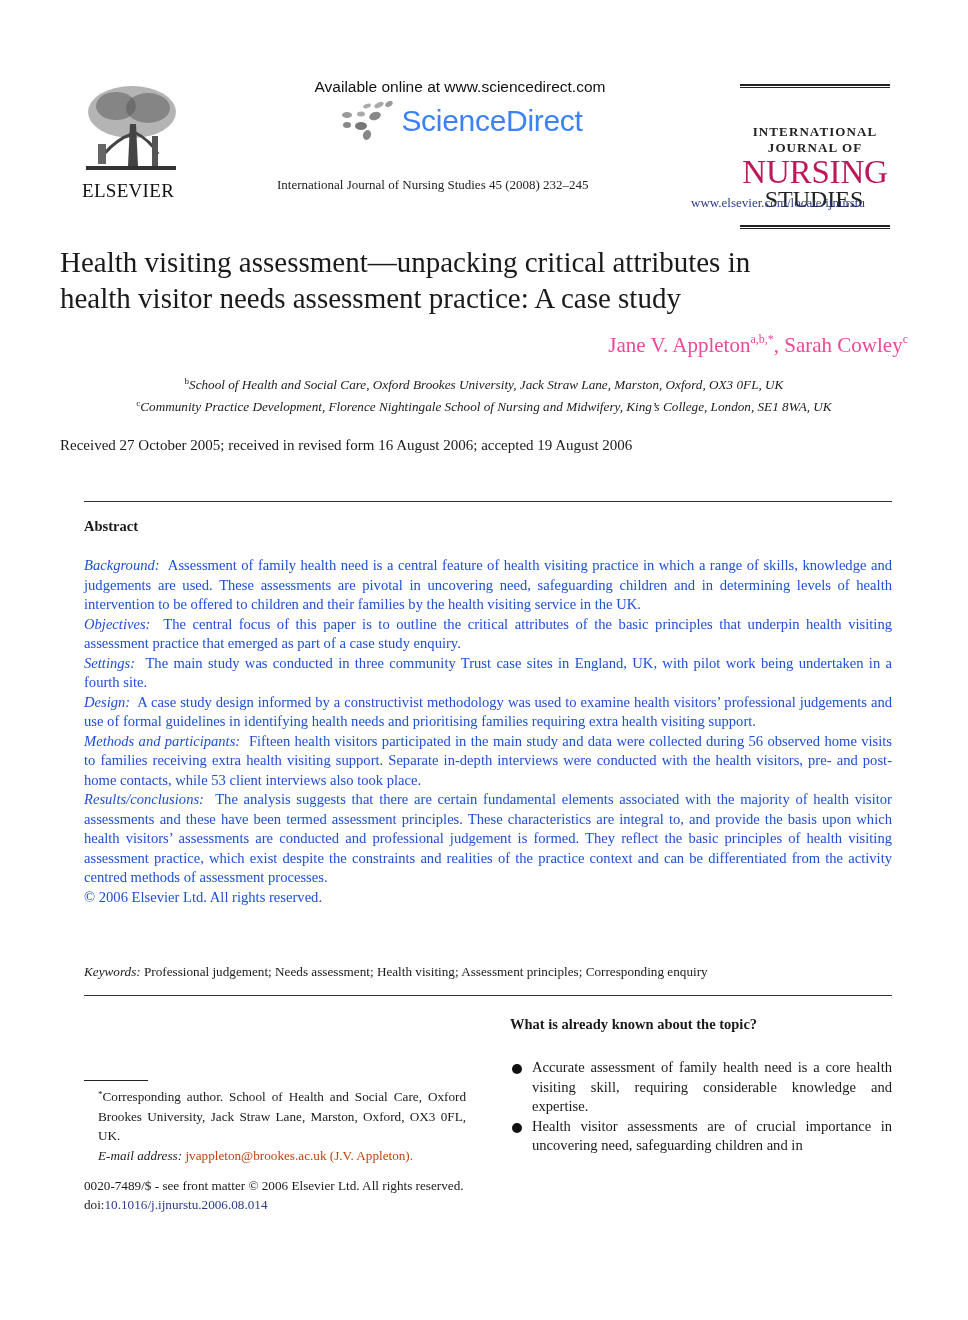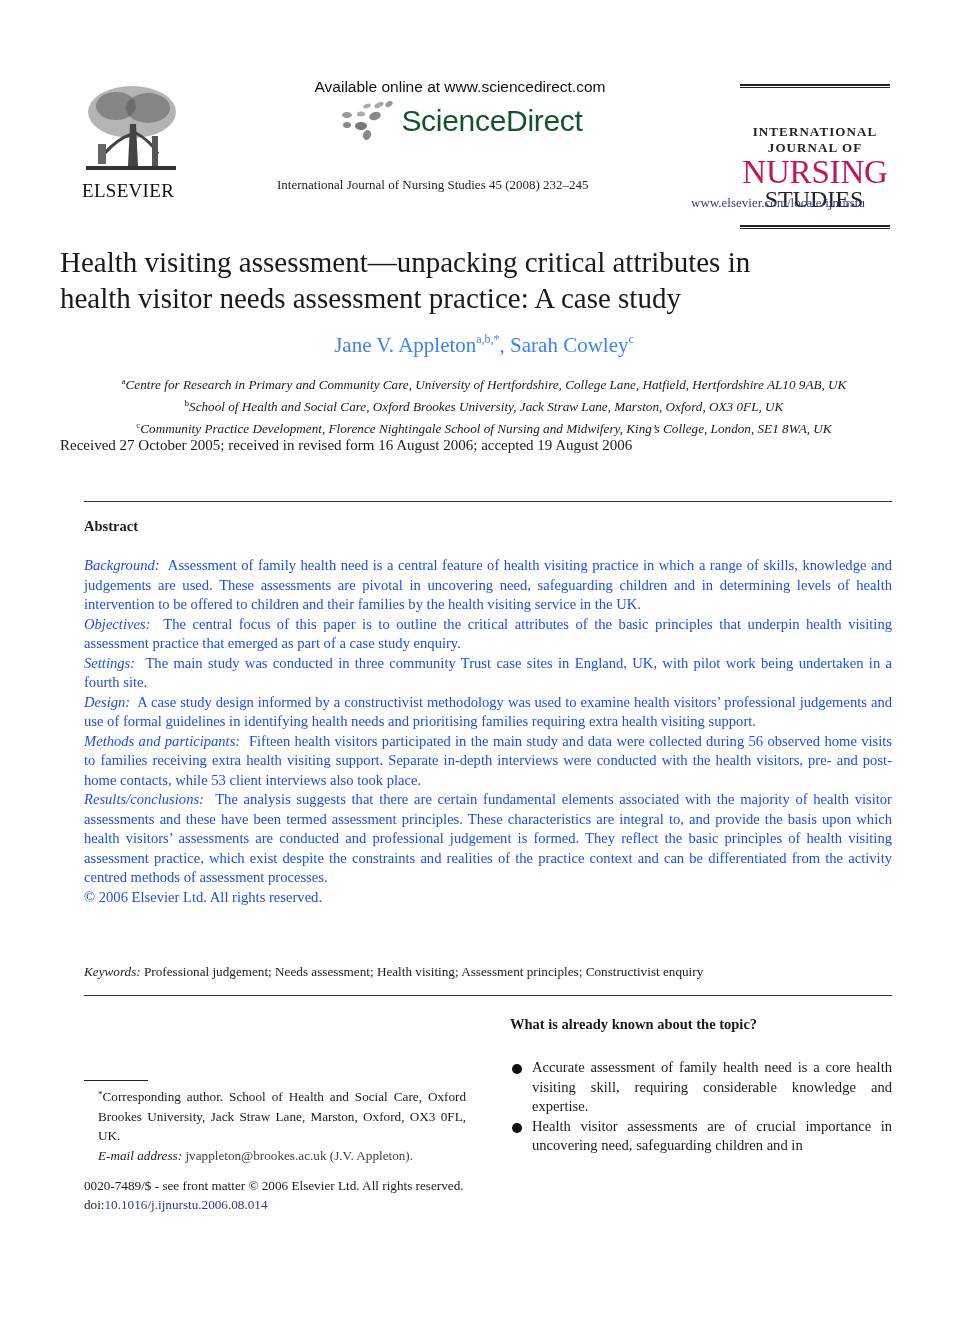--- a/index.html
+++ b/index.html
@@ -8,33 +8,33 @@
   .abs { position: absolute; }
 
   
   .elsevier-logo { left: 82px; top: 84px; width: 100px; }
   .tree { width: 98px; height: 92px; }
   .elsevier-word { font-family: "Liberation Serif", serif; font-size: 19px; letter-spacing: 0.3px; margin-top: 0px; color: #111; }
   .sd-block { left: 300px; top: 78px; width: 320px; text-align: center; }
   .sd-available { font-family: "Liberation Sans", sans-serif; font-size: 15.5px; color: #111; }
   .sd-logo { display: flex; align-items: center; justify-content: center; margin-top: 4px; height: 42px; }
   .sd-dots { width: 60px; height: 40px; margin-right: 4px; }
-  .sd-word { font-family: "Liberation Sans", sans-serif; font-size: 30px; color: #14532d; letter-spacing: -0.3px; }
+  .sd-word { font-family: "Liberation Sans", sans-serif; font-size: 30px; color: #3b82f6; letter-spacing: -0.3px; }
   .journal-line { left: 277px; top: 177px; font-size: 13px; color: #222; }
 
   .ijns-block { left: 738px; top: 84px; width: 154px; text-align: center; }
   .ijns-rule { height: 4px; border-top: 2px solid #222; border-bottom: 1px solid #222; margin: 0 2px; }
   .ijns-small { font-size: 13px; letter-spacing: 1.1px; margin-top: 36px; color: #222; font-weight: bold; }
   .ijns-big { font-size: 33px; line-height: 30px; letter-spacing: -0.2px; color: #be185d; margin-top: 1px; }
   .ijns-studies { font-size: 24px; line-height: 24px; padding-right: 2px; color: #222; margin-bottom: 14px; }
   .ijns-url { left: 691px; top: 195px; font-size: 13px; color: #2b3a88; }
 
   
   .title { left: 60px; top: 244px; width: 848px; text-align: left; font-size: 29px; line-height: 36px; color: #1a1a1a; }
-  .authors { left: 60px; top: 332px; width: 848px; text-align: center; font-size: 21px; color: #3b82f6; }
+  .authors { left: 60px; top: 332px; width: 848px; text-align: right; font-size: 21px; color: #ec4899; }
   .authors sup { font-size: 12px; vertical-align: 9px; }
   .affils { left: 60px; top: 372px; width: 848px; text-align: center; font-size: 13.2px; line-height: 18px; font-style: italic; color: #1a1a1a; }
   .affils sup { font-size: 9px; vertical-align: 5px; font-style: normal; }
   .received { left: 60px; top: 437px; width: 848px; text-align: left; font-size: 15px; color: #1a1a1a; }
 
   .rule { left: 84px; width: 808px; height: 0; border-top: 1.5px solid #333; }
 
   
   .abstract-heading { left: 84px; top: 518px; font-size: 14.5px; font-weight: bold; }
   .abstract { left: 84px; top: 556px; width: 808px; font-size: 14.6px; line-height: 19.5px; text-align: justify; color: #1d4ed8; }
@@ -42,21 +42,21 @@
   .abstract .lbl { font-style: italic; }
   .keywords { left: 84px; top: 964px; font-size: 13.2px; color: #1a1a1a; }
   .keywords .lbl { font-style: italic; }
 
   
   .fn-rule { left: 84px; top: 1080px; width: 64px; border-top: 1px solid #222; }
   .footnote { left: 84px; top: 1085px; width: 382px; font-size: 13.2px; line-height: 19.5px; text-align: justify; color: #1a1a1a; }
   .footnote .indent { padding-left: 14px; }
   .footnote sup { font-size: 9px; vertical-align: 4px; }
   .footnote .lbl { font-style: italic; }
-  .footnote .link { color: #404040; margin-top: 38px; }
+  .footnote .link { color: #c2410c; margin-top: 38px; }
   .issn { left: 84px; top: 1176px; width: 440px; font-size: 13.2px; line-height: 19px; color: #1a1a1a; }
   .issn .link { color: #2b3a88; }
 
   
   .known-heading { left: 510px; top: 1016px; font-size: 14.5px; font-weight: bold; }
   .known-list { left: 510px; top: 1058px; width: 382px; list-style: none; font-size: 14.6px; line-height: 19.5px; color: #1a1a1a; }
   .known-list li { position: relative; padding-left: 22px; text-align: justify; }
   .known-list .bullet { position: absolute; left: 2px; top: 6px; width: 10px; height: 10px; border-radius: 50%; background: #111; }
 </style>
 </head>
@@ -108,42 +108,41 @@
 <div class="abs title">
   <div>Health visiting assessment—unpacking critical attributes in</div>
   <div>health visitor needs assessment practice: A case study</div>
 </div>
 
 <div class="abs authors">
   <span>Jane V. Appleton</span><sup>a,b,*</sup><span>, </span><span>Sarah Cowley</span><sup>c</sup>
 </div>
 
 <div class="abs affils">
-  <div><sup>a</sup><span>Centre for Research in Primary and Community Care, University of Hertfordshire, College Lane, Hatfield, Hertfordshire AL10 9AB, UK</span></div>
   <div><sup>b</sup><span>School of Health and Social Care, Oxford Brookes University, Jack Straw Lane, Marston, Oxford, OX3 0FL, UK</span></div>
   <div><sup>c</sup><span>Community Practice Development, Florence Nightingale School of Nursing and Midwifery, King’s College, London, SE1 8WA, UK</span></div>
 </div>
 
 <div class="abs received">Received 27 October 2005; received in revised form 16 August 2006; accepted 19 August 2006</div>
 
 <div class="abs rule" style="top:501px;"></div>
 
 <div class="abs abstract-heading">Abstract</div>
 <div class="abs abstract">
   <p><span class="lbl">Background:</span>&nbsp; <span>Assessment of family health need is a central feature of health visiting practice in which a range of skills, knowledge and judgements are used. These assessments are pivotal in uncovering need, safeguarding children and in determining levels of health intervention to be offered to children and their families by the health visiting service in the UK.</span></p>
   <p><span class="lbl">Objectives:</span>&nbsp; <span>The central focus of this paper is to outline the critical attributes of the basic principles that underpin health visiting assessment practice that emerged as part of a case study enquiry.</span></p>
   <p><span class="lbl">Settings:</span>&nbsp; <span>The main study was conducted in three community Trust case sites in England, UK, with pilot work being undertaken in a fourth site.</span></p>
   <p><span class="lbl">Design:</span>&nbsp; <span>A case study design informed by a constructivist methodology was used to examine health visitors’ professional judgements and use of formal guidelines in identifying health needs and prioritising families requiring extra health visiting support.</span></p>
   <p><span class="lbl">Methods and participants:</span>&nbsp; <span>Fifteen health visitors participated in the main study and data were collected during 56 observed home visits to families receiving extra health visiting support. Separate in-depth interviews were conducted with the health visitors, pre- and post-home contacts, while 53 client interviews also took place.</span></p>
   <p><span class="lbl">Results/conclusions:</span>&nbsp; <span>The analysis suggests that there are certain fundamental elements associated with the majority of health visitor assessments and these have been termed assessment principles. These characteristics are integral to, and provide the basis upon which health visitors’ assessments are conducted and professional judgement is formed. They reflect the basic principles of health visiting assessment practice, which exist despite the constraints and realities of the practice context and can be differentiated from the activity centred methods of assessment processes.</span></p>
   <p>© 2006 Elsevier Ltd. All rights reserved.</p>
 </div>
 
 <div class="abs keywords">
-  <span class="lbl">Keywords:</span> <span>Professional judgement; Needs assessment; Health visiting; Assessment principles; Constructivist enquiry</span>
+  <span class="lbl">Keywords:</span> <span>Professional judgement; Needs assessment; Health visiting; Assessment principles; Corresponding enquiry</span>
 </div>
 
 <div class="abs rule" style="top:995px;"></div>
 
 <div class="abs fn-rule"></div>
 <div class="abs footnote">
   <div class="indent"><sup>*</sup><span>Corresponding author. School of Health and Social Care, Oxford Brookes University, Jack Straw Lane, Marston, Oxford, OX3 0FL, UK.</span></div>
   <div class="indent"><span class="lbl">E-mail address:</span> <span class="link">jvappleton@brookes.ac.uk (J.V. Appleton).</span></div>
 </div>
 

